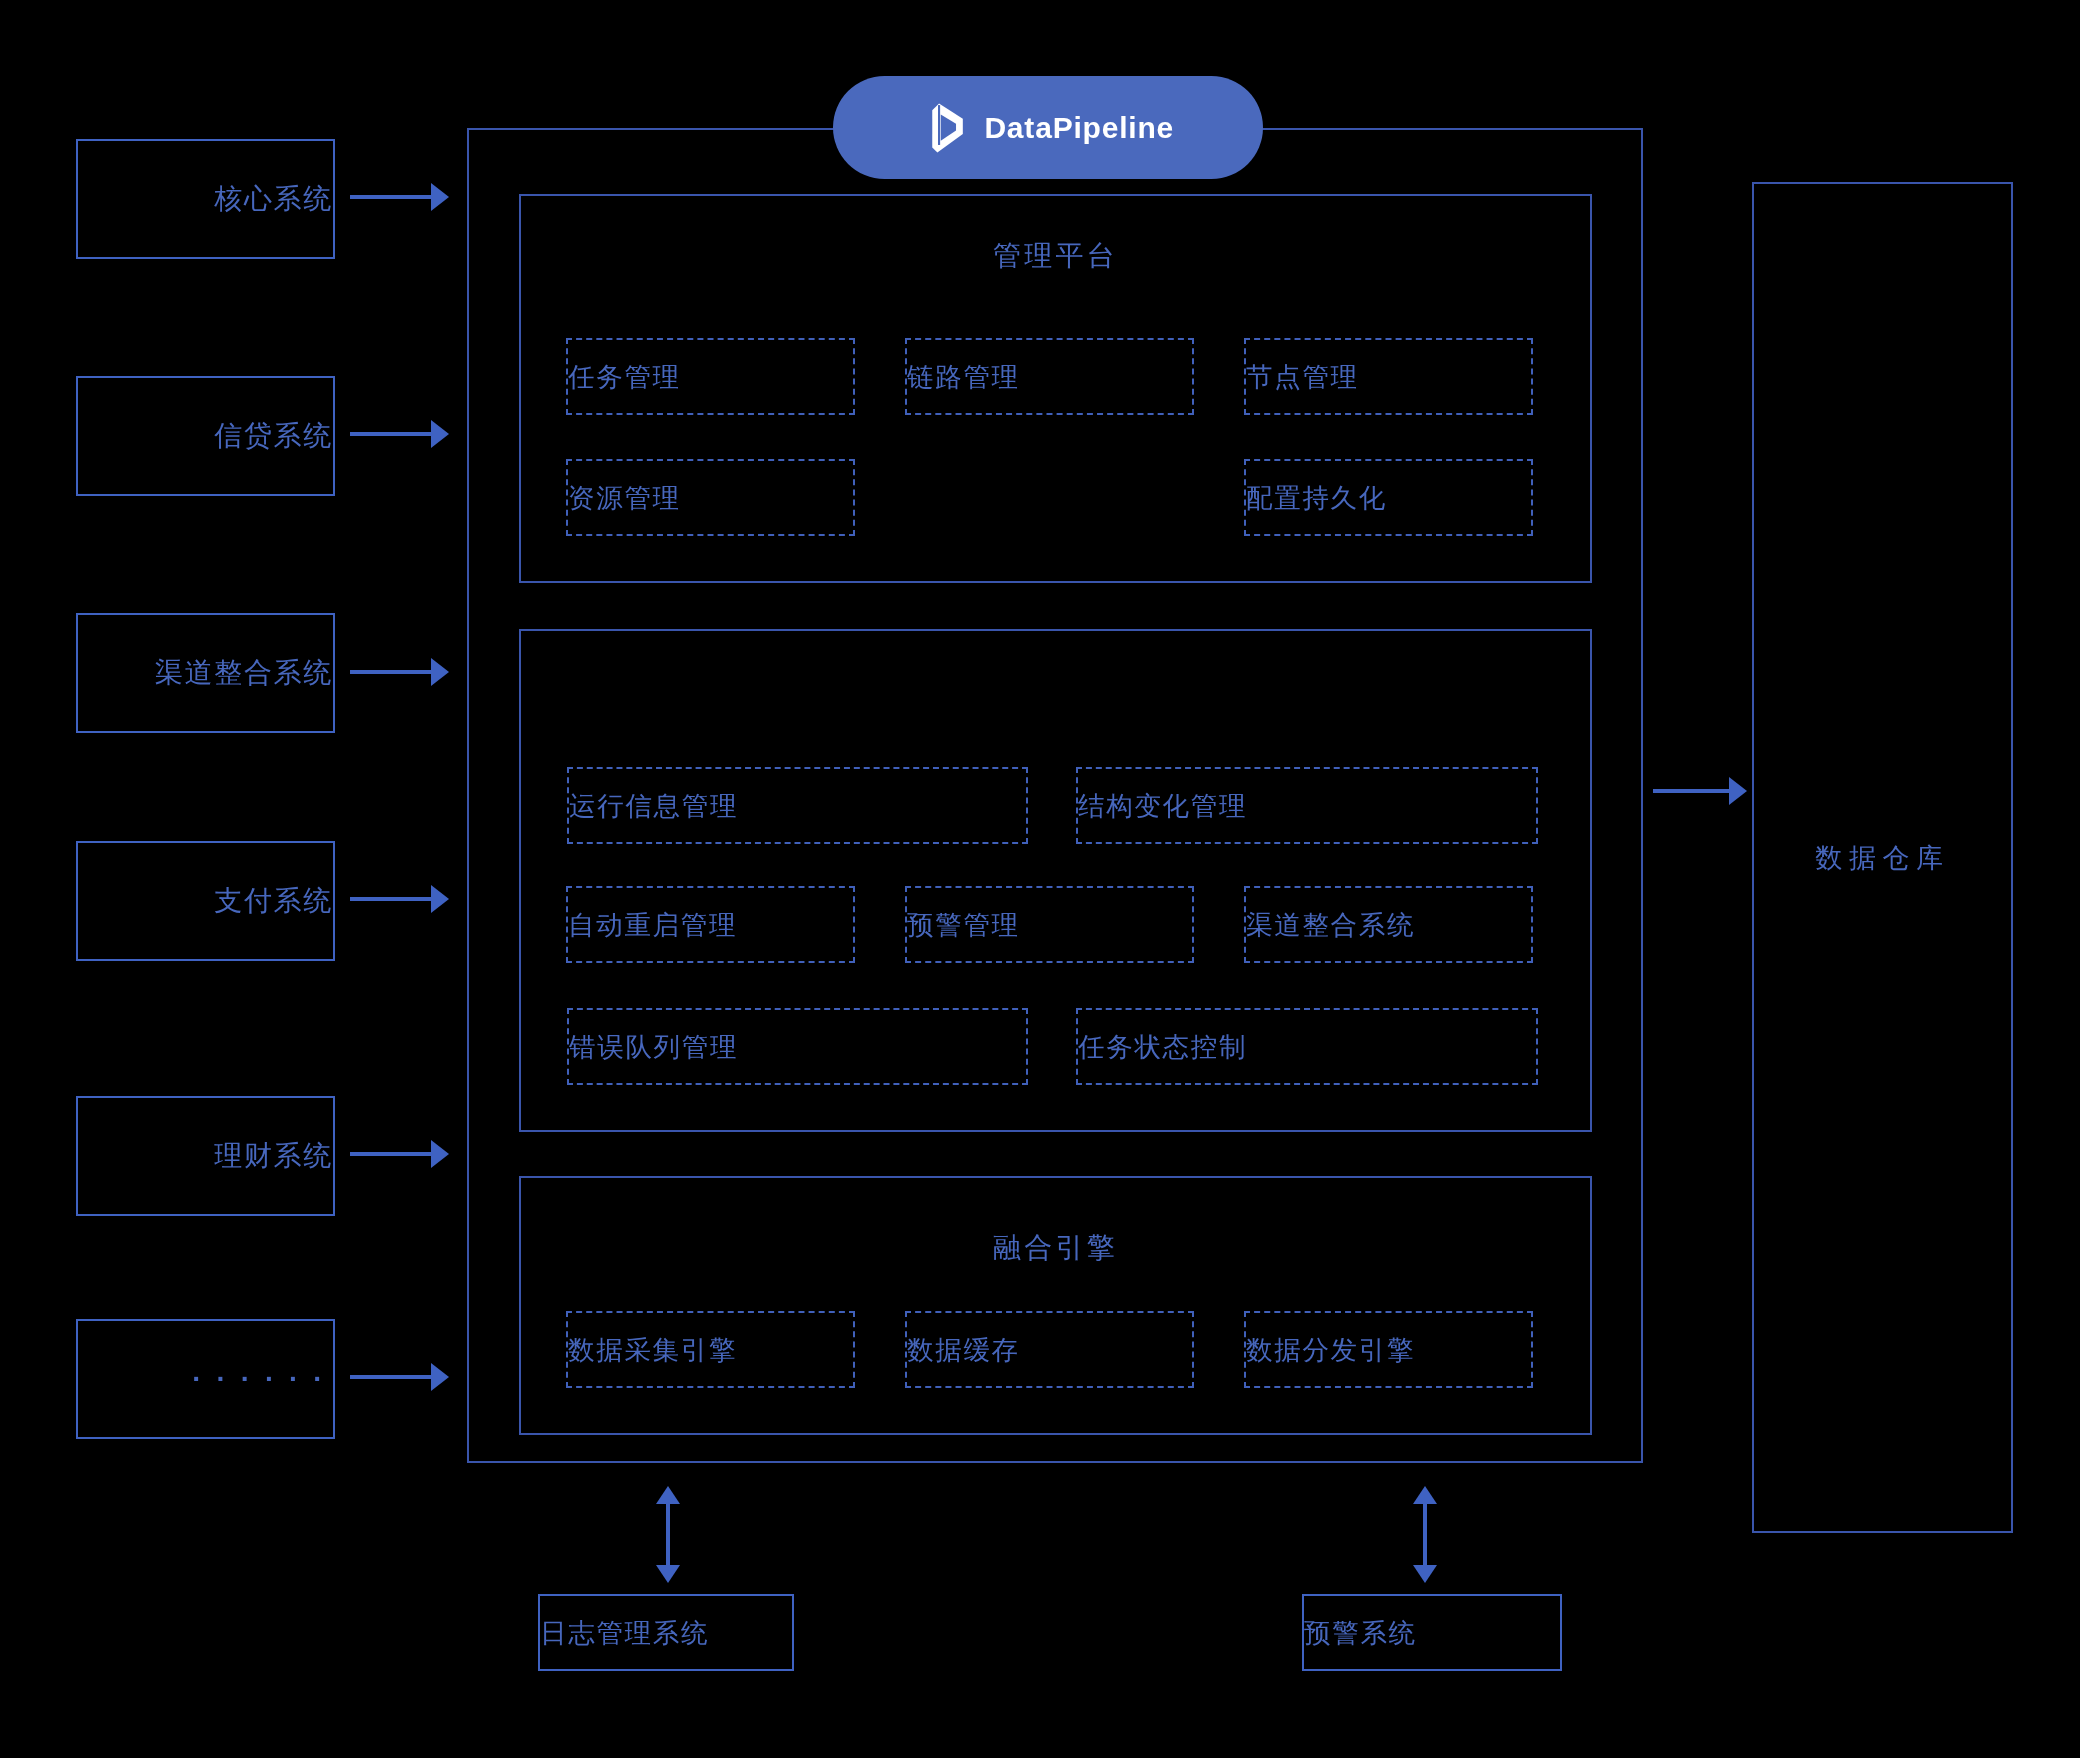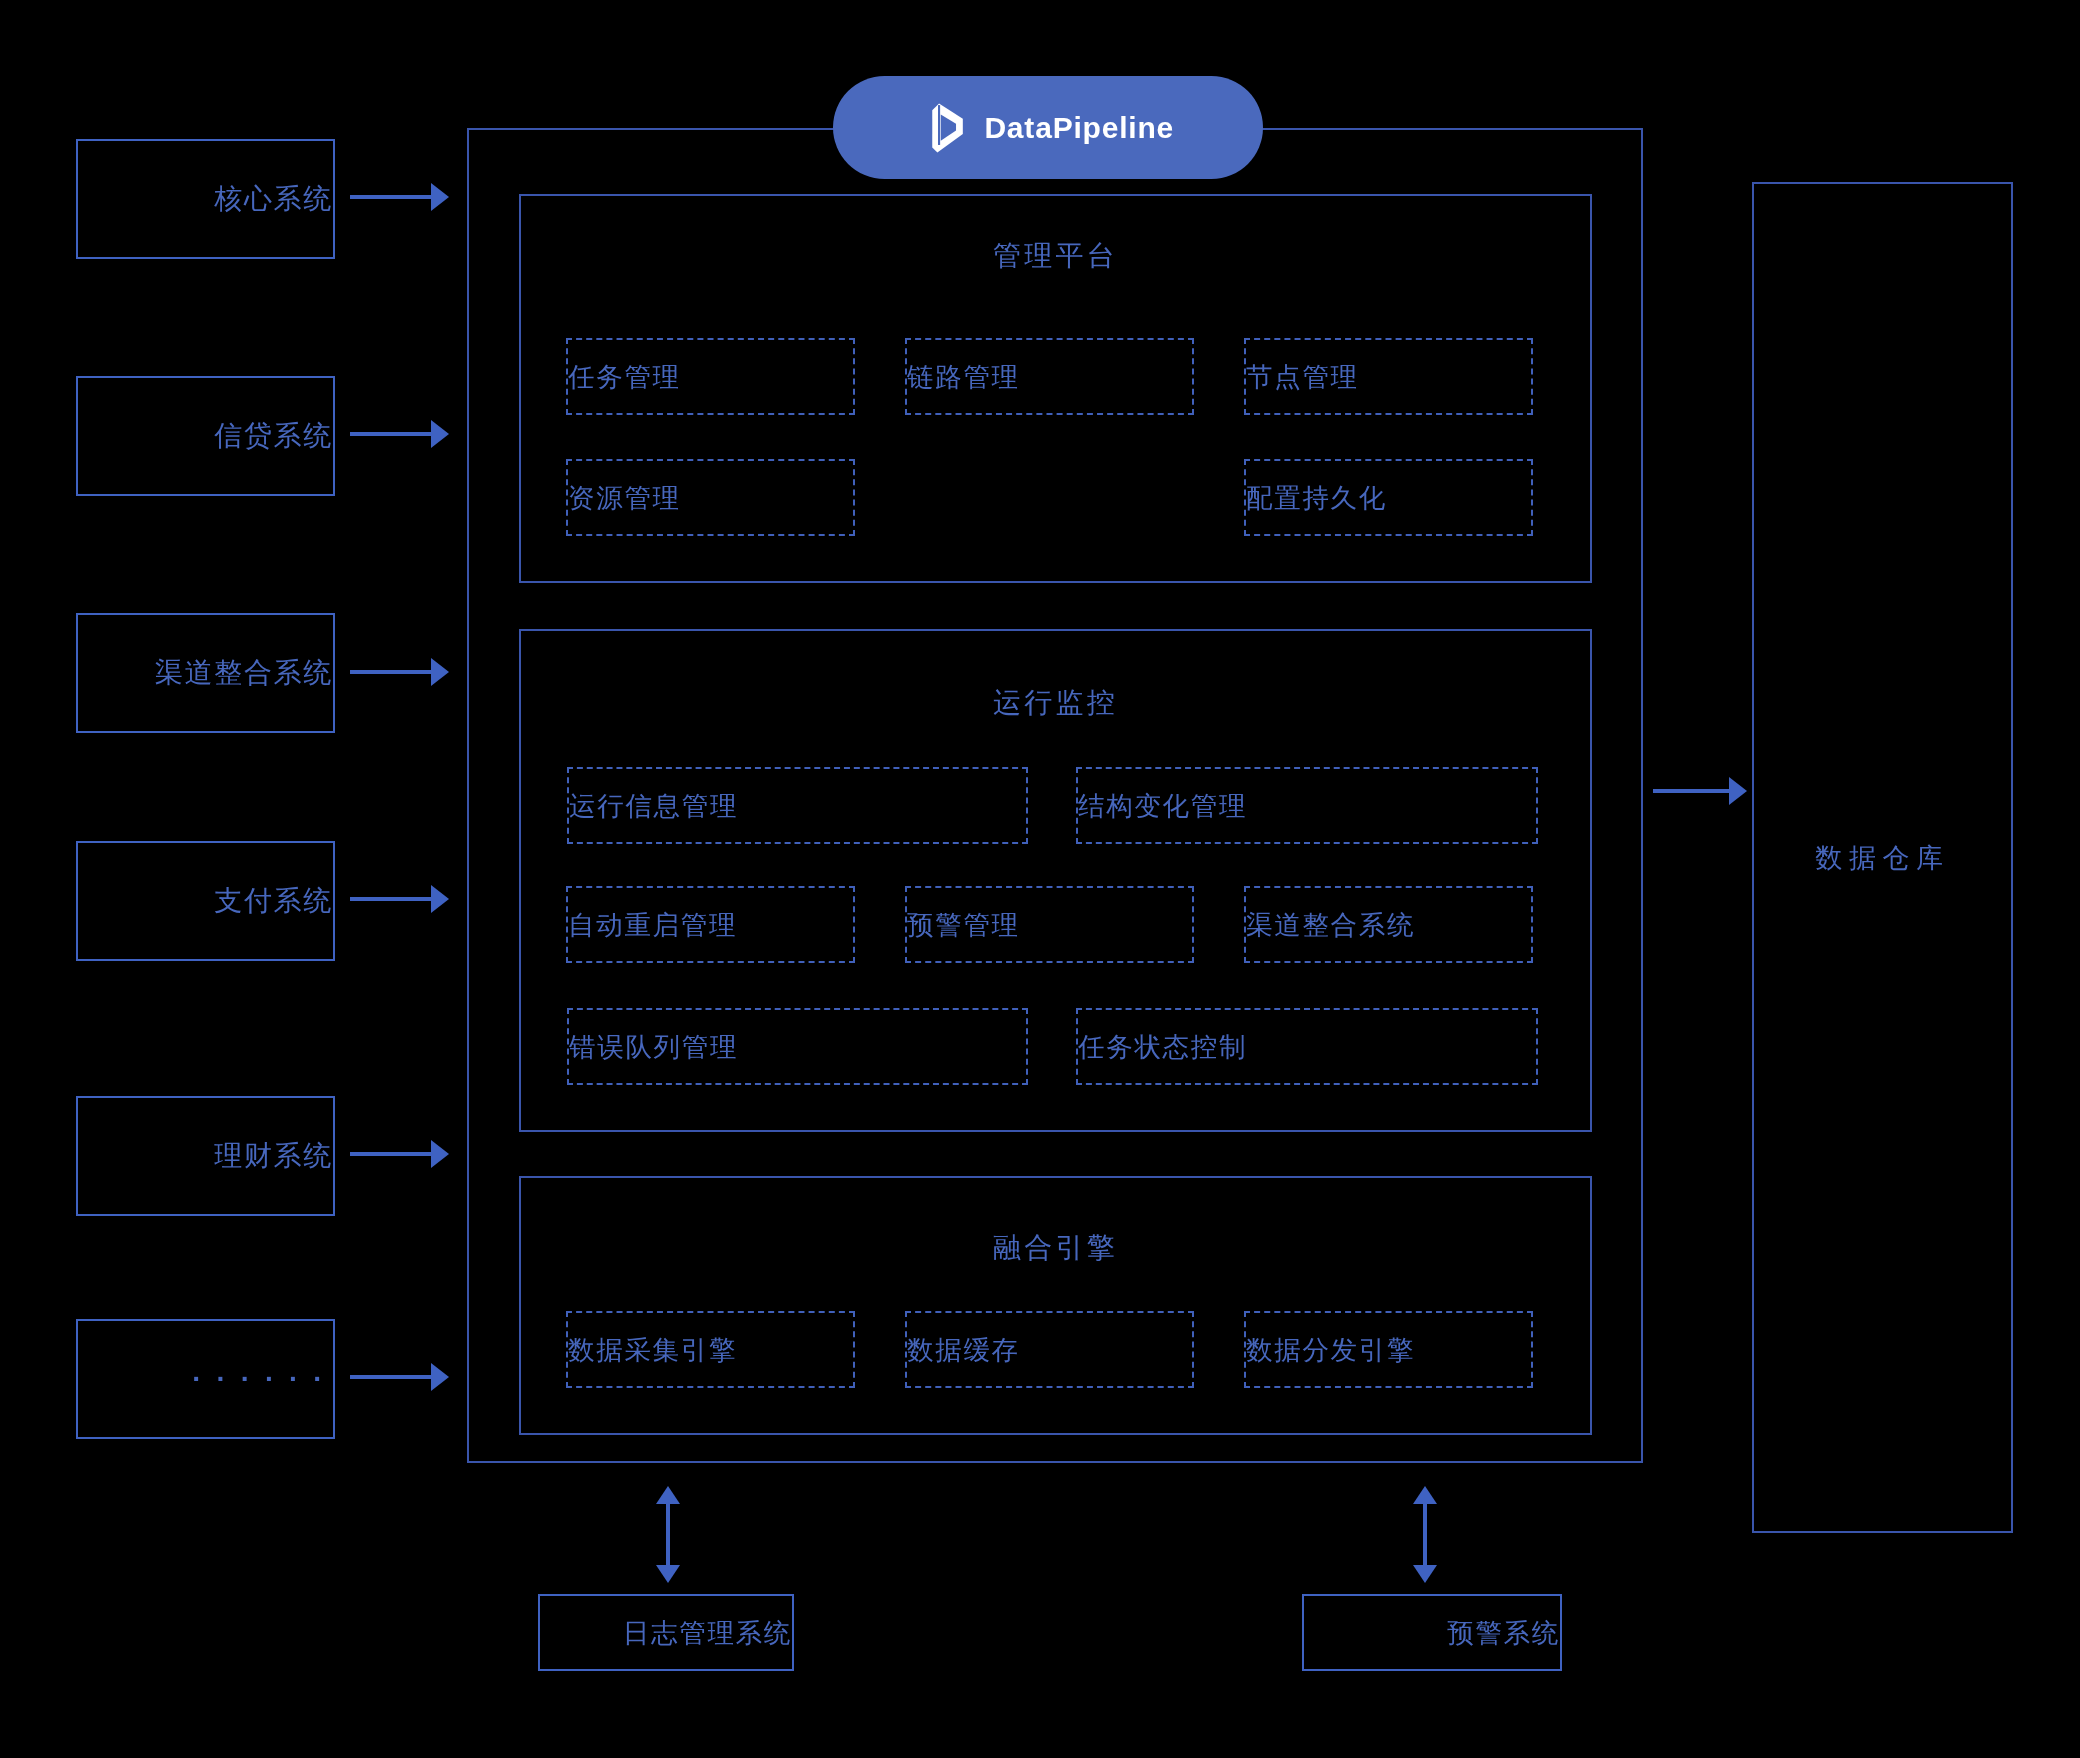--- a/index.html
+++ b/index.html
@@ -18,21 +18,21 @@
   }
   .abs{position:absolute;}
   
   .src-box{
     left:76px;width:255px;height:116px;border:2.5px solid var(--accent);
     display:flex;align-items:center;justify-content:flex-end;
     color:var(--txt);font-size:28px;letter-spacing:1.7px;font-family:Liberation Mono, monospace;
   }
   .ext-box{
     height:73px;border:2.5px solid var(--accent);
-    display:flex;align-items:center;justify-content:flex-end;
+    display:flex;align-items:center;justify-content:flex-start;
     color:var(--txt);font-size:26.5px;letter-spacing:1.7px;
   }
   .dots{font-size:28px;letter-spacing:7.4px;font-weight:bold;}
   
   .h-arrow{height:4.1px;background:var(--accent);}
   .h-arrow::after{
     content:'';position:absolute;right:-18px;top:50%;transform:translateY(-50%);
     border-left:18px solid var(--accent);
     border-top:14px solid transparent;border-bottom:14px solid transparent;
   }
@@ -129,21 +129,20 @@
         </div>
       <div class="abs dbox" style="left:45px;top:263px;width:285px">
           <span>资源管理</span>
         </div>
       <div class="abs dbox" style="left:723px;top:263px;width:285px">
           <span>配置持久化</span>
         </div>
     </div>
 
     <div class="abs section" style="top:499px;height:499px">
-      <div class="abs sec-title" style="top:53px">运行监控</div>
       <div class="abs dbox" style="left:46px;top:136px;width:457px">
           <span>运行信息管理</span>
         </div>
       <div class="abs dbox" style="left:555px;top:136px;width:458px">
           <span>结构变化管理</span>
         </div>
       <div class="abs dbox" style="left:45px;top:255px;width:285px">
           <span>自动重启管理</span>
         </div>
       <div class="abs dbox" style="left:384px;top:255px;width:285px">

